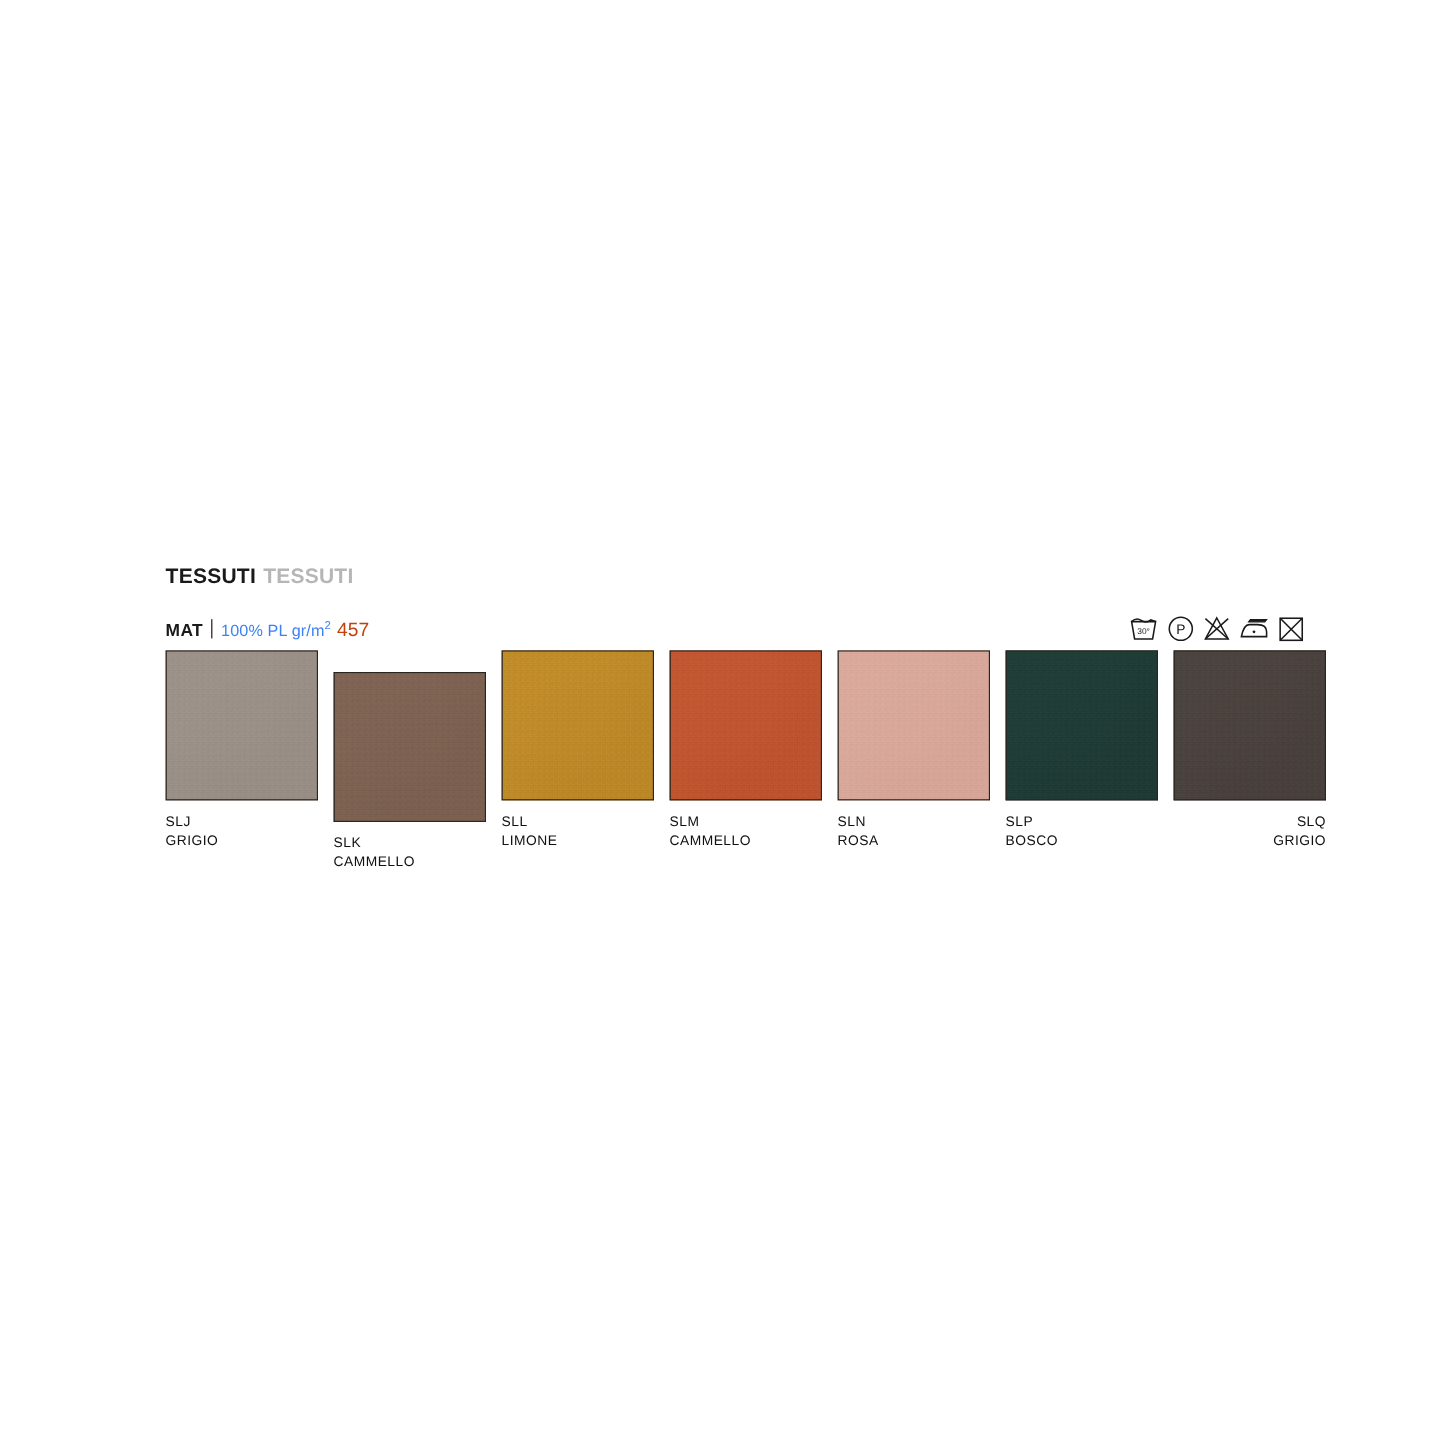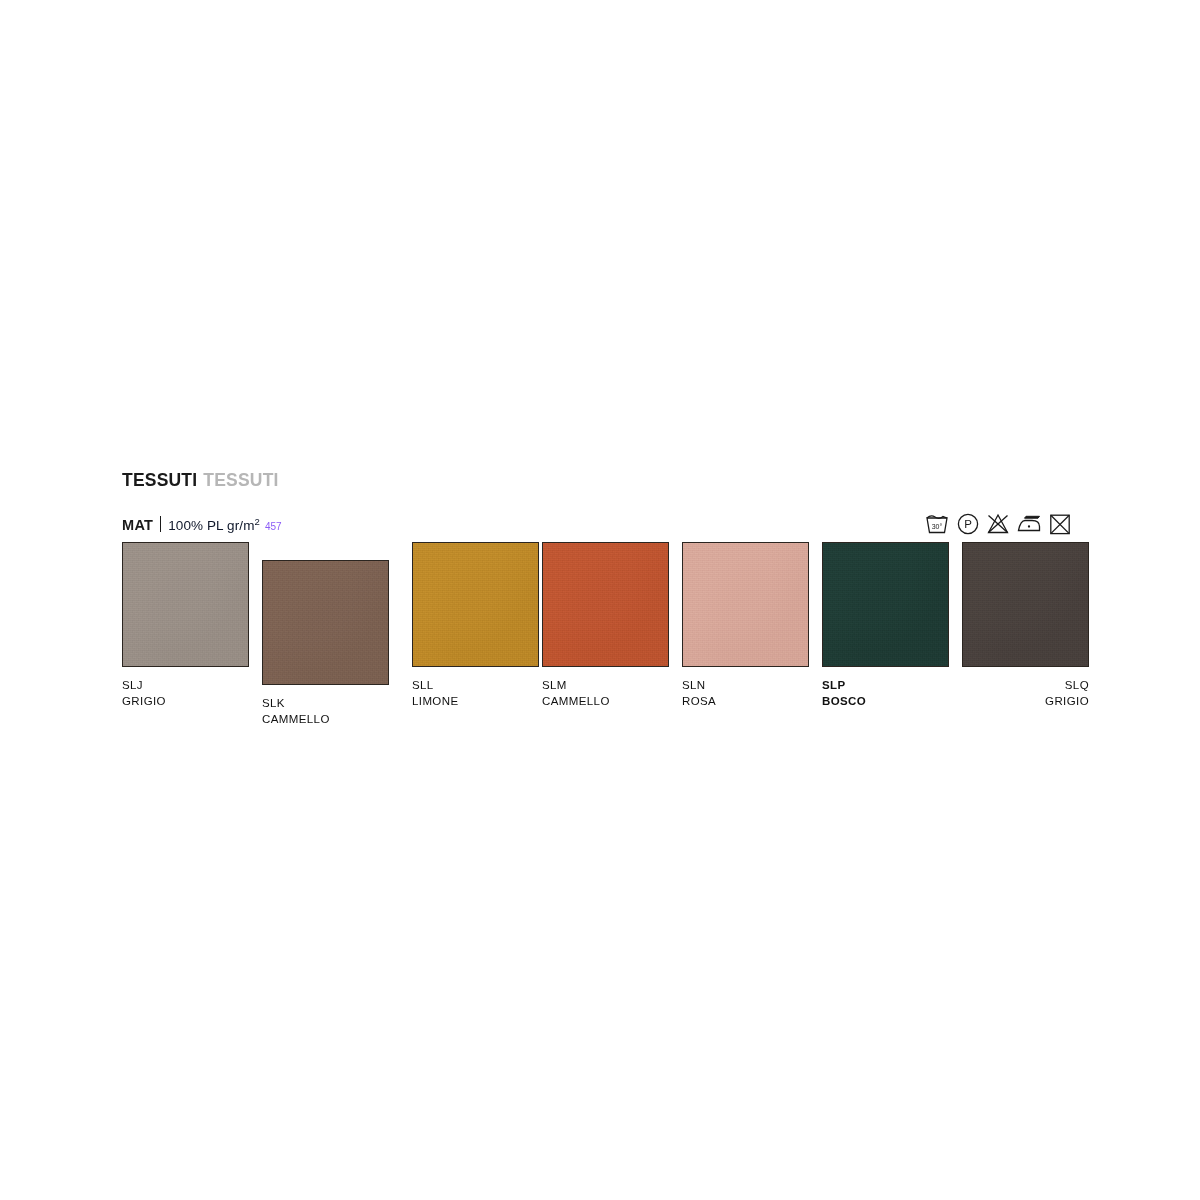--- a/index.html
+++ b/index.html
@@ -11,21 +11,21 @@
     width: 1200px;
     height: 1200px;
     font-family: "Liberation Sans", sans-serif;
     -webkit-font-smoothing: antialiased;
     position: relative;
     overflow: hidden;
   }
 
   #sheet {
     position: absolute;
-    left: 0;
+    left: 16px;
     top: 0;
     width: 1040px;
     height: 1200px;
   }
 
   
   .section-heading {
     position: absolute;
     left: 122px;
     top: 470px;
@@ -59,31 +59,31 @@
     display: inline-block;
     width: 1px;
     height: 16px;
     background: #1a1a1a;
     margin: 0 7px 0 7px;
     position: relative;
     top: 2px;
   }
   .spec-comp {
     font-size: 13.5px;
-    color: #0f172a;
+    color: #3b82f6;
     letter-spacing: 0.1px;
   }
   .spec-comp sup {
     font-size: 9.5px;
     vertical-align: super;
     line-height: 0;
   }
   .spec-weight {
-    font-size: 10px;
-    color: #8b5cf6;
+    font-size: 16px;
+    color: #c2410c;
     margin-left: 5px;
   }
 
   
   .care-symbols {
     position: absolute;
     left: 924px;
     top: 510px;
     height: 28px;
     display: flex;
@@ -199,21 +199,21 @@
       </div>
       <div class="swatch-cell" style="left: 140px; margin-top: 18px;">
         <div class="swatch-chip" style="background: rgb(125, 98, 82);">
           <div class="tex" style="background-image: repeating-linear-gradient(0deg, rgba(110, 85, 71, 0.267) 0px, rgba(110, 85, 71, 0.267) 1px, transparent 1px, transparent 2px), repeating-linear-gradient(90deg, rgba(140, 112, 96, 0.227) 0px, rgba(140, 112, 96, 0.227) 1px, transparent 1px, transparent 2px), repeating-linear-gradient(27deg, rgba(140, 112, 96, 0.15) 0px, rgba(140, 112, 96, 0.15) 2px, transparent 2px, transparent 5px), repeating-linear-gradient(117deg, rgba(110, 85, 71, 0.15) 0px, rgba(110, 85, 71, 0.15) 2px, transparent 2px, transparent 5px), radial-gradient(circle at 32% 26%, rgba(140, 112, 96, 0.2) 0px, rgba(140, 112, 96, 0.2) 38%, transparent 62%), radial-gradient(circle at 72% 74%, rgba(110, 85, 71, 0.19) 0px, rgba(110, 85, 71, 0.19) 40%, transparent 66%); background-size: 2px 2px, 2px 2px, 5px 5px, 5px 5px, 100% 100%, 100% 100%;"></div>
         </div>
         <div class="swatch-labels">
           <span class="swatch-code">SLK</span>
           <span class="swatch-name">CAMMELLO</span>
         </div>
       </div>
-      <div class="swatch-cell" style="left: 280px; margin-left: 10px;">
+      <div class="swatch-cell" style="left: 280px;">
         <div class="swatch-chip" style="background: rgb(191, 138, 40);">
           <div class="tex" style="background-image: repeating-linear-gradient(0deg, rgba(169, 120, 31, 0.267) 0px, rgba(169, 120, 31, 0.267) 1px, transparent 1px, transparent 2px), repeating-linear-gradient(90deg, rgba(207, 154, 53, 0.227) 0px, rgba(207, 154, 53, 0.227) 1px, transparent 1px, transparent 2px), repeating-linear-gradient(27deg, rgba(207, 154, 53, 0.15) 0px, rgba(207, 154, 53, 0.15) 2px, transparent 2px, transparent 5px), repeating-linear-gradient(117deg, rgba(169, 120, 31, 0.15) 0px, rgba(169, 120, 31, 0.15) 2px, transparent 2px, transparent 5px), radial-gradient(circle at 32% 26%, rgba(207, 154, 53, 0.2) 0px, rgba(207, 154, 53, 0.2) 38%, transparent 62%), radial-gradient(circle at 72% 74%, rgba(169, 120, 31, 0.19) 0px, rgba(169, 120, 31, 0.19) 40%, transparent 66%); background-size: 2px 2px, 2px 2px, 5px 5px, 5px 5px, 100% 100%, 100% 100%;"></div>
         </div>
         <div class="swatch-labels">
           <span class="swatch-code">SLL</span>
           <span class="swatch-name">LIMONE</span>
         </div>
       </div>
       <div class="swatch-cell" style="left: 420px;">
         <div class="swatch-chip" style="background: rgb(192, 85, 47);">
@@ -226,21 +226,21 @@
       </div>
       <div class="swatch-cell" style="left: 560px;">
         <div class="swatch-chip" style="background: rgb(216, 168, 154);">
           <div class="tex" style="background-image: repeating-linear-gradient(0deg, rgba(201, 151, 138, 0.267) 0px, rgba(201, 151, 138, 0.267) 1px, transparent 1px, transparent 2px), repeating-linear-gradient(90deg, rgba(228, 182, 168, 0.227) 0px, rgba(228, 182, 168, 0.227) 1px, transparent 1px, transparent 2px), repeating-linear-gradient(27deg, rgba(228, 182, 168, 0.15) 0px, rgba(228, 182, 168, 0.15) 2px, transparent 2px, transparent 5px), repeating-linear-gradient(117deg, rgba(201, 151, 138, 0.15) 0px, rgba(201, 151, 138, 0.15) 2px, transparent 2px, transparent 5px), radial-gradient(circle at 32% 26%, rgba(228, 182, 168, 0.2) 0px, rgba(228, 182, 168, 0.2) 38%, transparent 62%), radial-gradient(circle at 72% 74%, rgba(201, 151, 138, 0.19) 0px, rgba(201, 151, 138, 0.19) 40%, transparent 66%); background-size: 2px 2px, 2px 2px, 5px 5px, 5px 5px, 100% 100%, 100% 100%;"></div>
         </div>
         <div class="swatch-labels">
           <span class="swatch-code">SLN</span>
           <span class="swatch-name">ROSA</span>
         </div>
       </div>
-      <div class="swatch-cell" style="left: 700px; font-weight: bold;">
+      <div class="swatch-cell" style="left: 700px;">
         <div class="swatch-chip" style="background: rgb(31, 60, 53);">
           <div class="tex" style="background-image: repeating-linear-gradient(0deg, rgba(22, 48, 42, 0.267) 0px, rgba(22, 48, 42, 0.267) 1px, transparent 1px, transparent 2px), repeating-linear-gradient(90deg, rgba(42, 74, 66, 0.227) 0px, rgba(42, 74, 66, 0.227) 1px, transparent 1px, transparent 2px), repeating-linear-gradient(27deg, rgba(42, 74, 66, 0.15) 0px, rgba(42, 74, 66, 0.15) 2px, transparent 2px, transparent 5px), repeating-linear-gradient(117deg, rgba(22, 48, 42, 0.15) 0px, rgba(22, 48, 42, 0.15) 2px, transparent 2px, transparent 5px), radial-gradient(circle at 32% 26%, rgba(42, 74, 66, 0.2) 0px, rgba(42, 74, 66, 0.2) 38%, transparent 62%), radial-gradient(circle at 72% 74%, rgba(22, 48, 42, 0.19) 0px, rgba(22, 48, 42, 0.19) 40%, transparent 66%); background-size: 2px 2px, 2px 2px, 5px 5px, 5px 5px, 100% 100%, 100% 100%;"></div>
         </div>
         <div class="swatch-labels">
           <span class="swatch-code">SLP</span>
           <span class="swatch-name">BOSCO</span>
         </div>
       </div>
       <div class="swatch-cell" style="left: 840px; text-align: right;">
         <div class="swatch-chip" style="background: rgb(74, 66, 62);">

